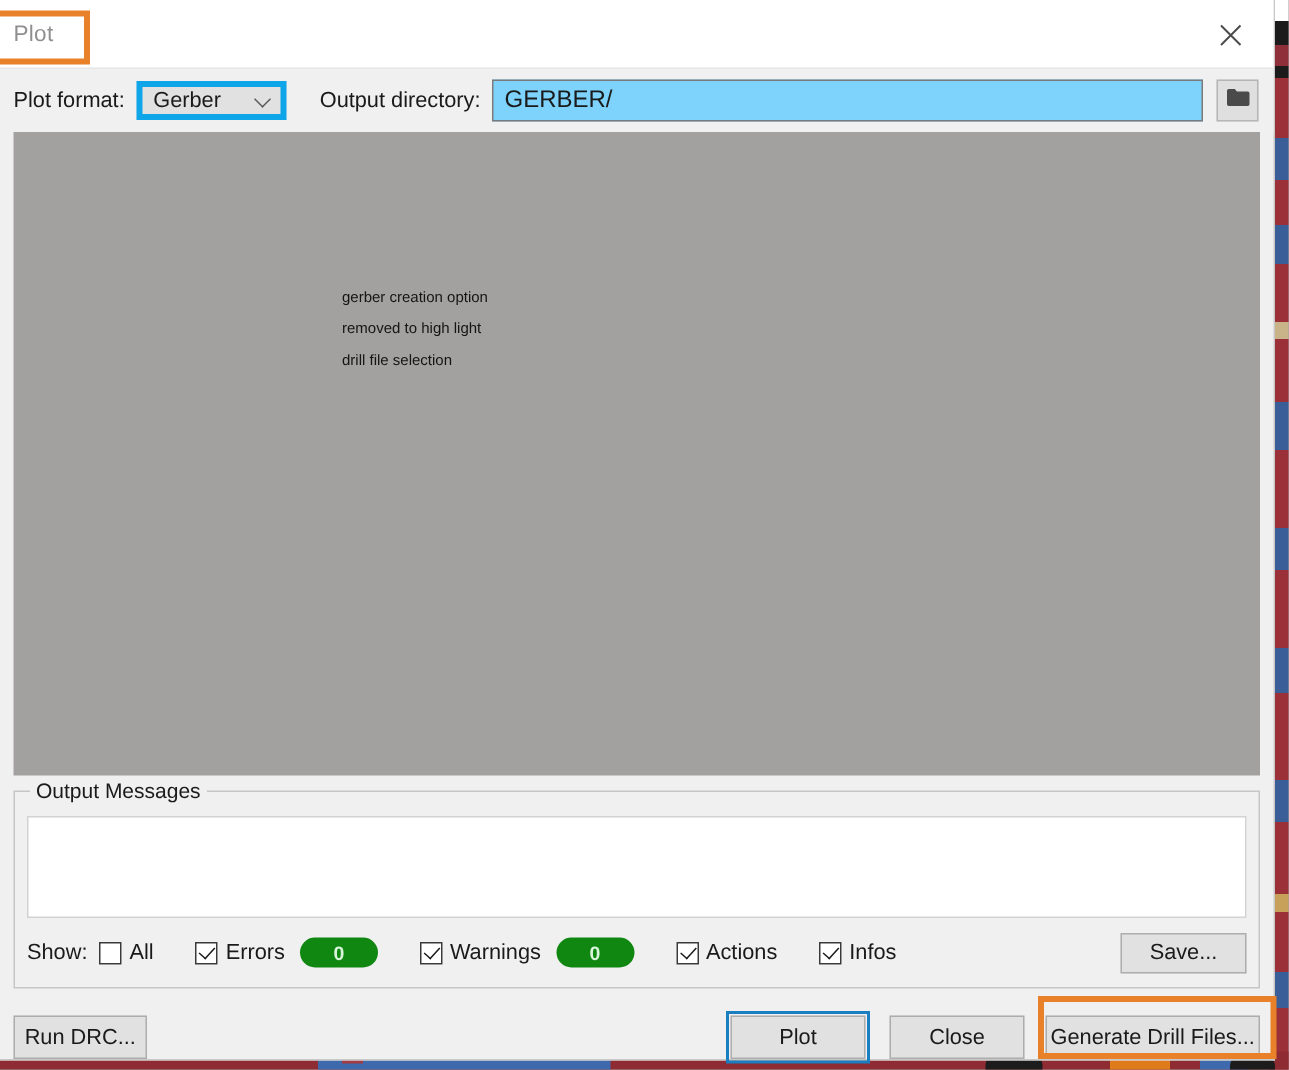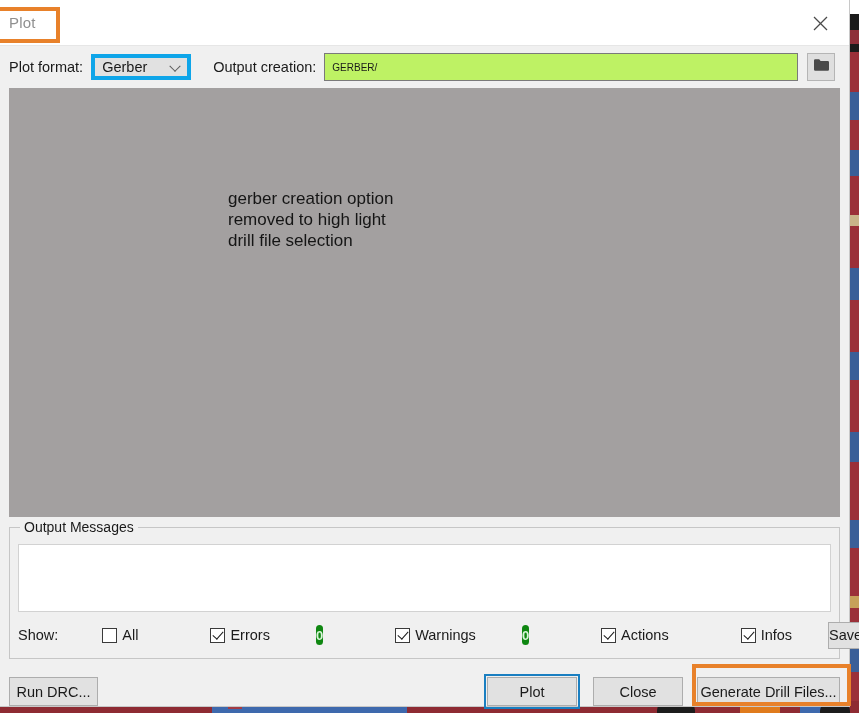--- a/index.html
+++ b/index.html
@@ -134,45 +134,45 @@
     position: absolute; right: 8px; top: 50%;
     transform: translateY(-60%) rotate(45deg);
     width: 8px; height: 8px;
     border-right: 1.5px solid #5a5a5a;
     border-bottom: 1.5px solid #5a5a5a;
   }
   .outlabel { margin-left: 22px; font-size: 14.5px; color: #1a1a1a; }
   .outdir {
     margin-left: 8px;
     width: 474px; height: 28px;
-    background: #bef264;
+    background: #7dd3fc;
     border: 1px solid #7a7a7a;
     display: flex; align-items: center;
     padding-left: 7px;
-    font-size: 10px; color: #1a1a1a;
+    font-size: 16px; color: #1a1a1a;
   }
   .folder-btn {
     margin-left: 9px;
     width: 28px; height: 28px;
     background: #dfdfdf;
     border: 1px solid #b5b5b5;
     display: flex; align-items: center; justify-content: center;
     cursor: default;
   }
 
   
   .panel {
     margin: 0 9px;
     flex: 0 0 429px;
     background: #a3a0a0;
     position: relative;
   }
   .panel .note {
     position: absolute; left: 219px; top: 100px;
-    font-size: 17px; line-height: 21px; color: #151515;
+    font-size: 10px; line-height: 21px; color: #151515;
     white-space: pre-line;
   }
 
   
   .outgroup {
     margin: 10px 9px 0 9px;
     flex: 0 0 auto;
     border: 1px solid #c6c6c6;
     position: relative;
     padding: 16px 8px 0 8px;
@@ -183,21 +183,21 @@
     background: #f0f0f0; padding: 0 4px;
     font-size: 14px; color: #1a1a1a;
   }
   .outgroup .msgbox {
     height: 68px; background: #ffffff;
     border: 1px solid #d2d2d2;
   }
   .showrow {
     display: flex; align-items: center;
     height: 34px; margin-top: 6px;
-    font-size: 14.5px; color: #1a1a1a; gap: 36px;
+    font-size: 14.5px; color: #1a1a1a;
   }
   .showrow .show-label { margin-right: 8px; }
   .cbwrap { display: flex; align-items: center; cursor: default; }
   .cb {
     width: 15px; height: 15px;
     border: 1px solid #3a3a3a; background: #ffffff;
     position: relative; margin-right: 5px;
   }
   .cb.checked::after {
     content: "";
@@ -278,21 +278,21 @@
     </div>
     <div class="hl-title"></div>
   </div>
 
   <div class="formrow">
     <span class="lbl">Plot format:</span>
     <div class="combo">
       <span>Gerber</span>
       <span class="chev"></span>
     </div>
-    <span class="outlabel">Output creation:</span>
+    <span class="outlabel">Output directory:</span>
     <div class="outdir">
       <span>GERBER/</span>
     </div>
     <div class="folder-btn">
       <span>
         <svg width="17" height="14" viewBox="0 0 17 14">
           <path d="M1 2.5 A1.2 1.2 0 0 1 2.2 1.3 H6.2 L7.6 3 H14.8 A1.2 1.2 0 0 1 16 4.2 V11.5 A1.2 1.2 0 0 1 14.8 12.7 H2.2 A1.2 1.2 0 0 1 1 11.5 Z" fill="#4a4a4a"></path>
         </svg>
       </span>
     </div>

